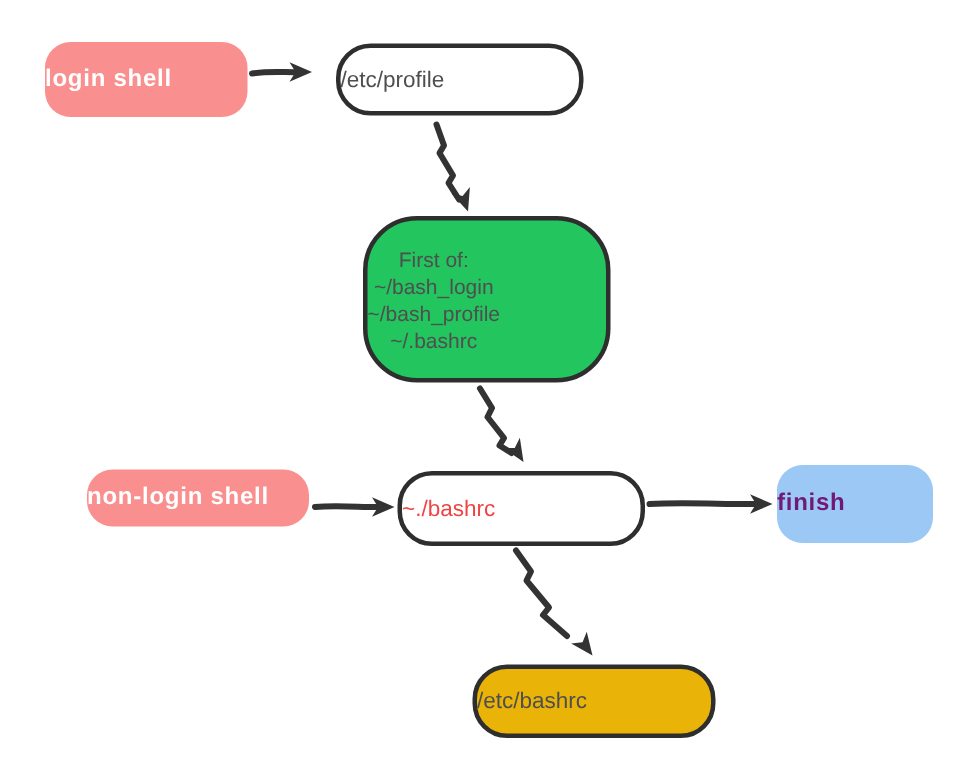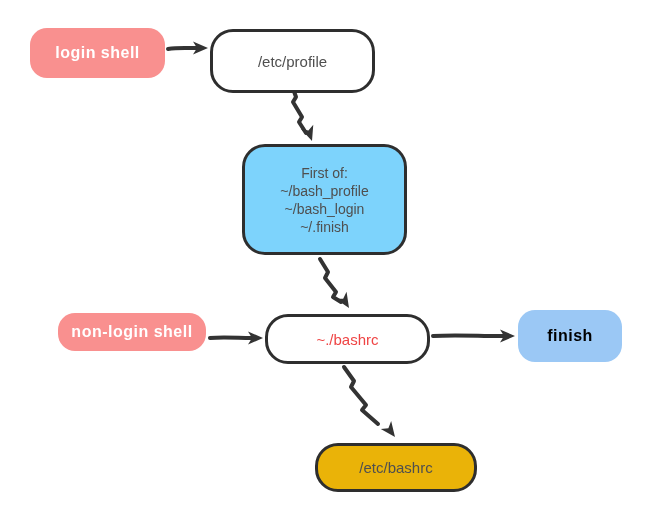--- a/index.html
+++ b/index.html
@@ -5,51 +5,51 @@
   html,body{margin:0;padding:0;background:#ffffff;}
   .canvas{
     position:relative;
     width:650px;height:522px;
     background:#ffffff;
     font-family:"Liberation Sans","DejaVu Sans",sans-serif;
     overflow:hidden;
   }
   .node{
     position:absolute;
-    display:flex;align-items:center;justify-content:center;
+    display:flex;align-items:center;justify-content:flex-start;
     text-align:center;
     box-sizing:border-box;
   }
   .node.start{
     background:var(--start-color,#F9908F);
     color:#ffffff;
     font-size:16px;
     font-weight:bold;
     letter-spacing:.5px;
     border-radius:17px;
   }
   .node.end{
     background:var(--end-color,#9BC8F5);
-    color:#000000;
+    color:#701a75;
     font-size:16px;
     font-weight:bold;
     letter-spacing:.5px;
     border-radius:17px;
   }
   .node.proc{
     background:#ffffff;
     border:3px solid #2e2e2e;
     color:#4f4f4f;
     font-size:15px;
     border-radius:23px;
   }
   .node.proc.big{border-radius:36px;}
   .proc-lines{line-height:18px;font-size:14px;}
   #node-login-shell   {left:30px;  top:28px;  width:135px; height:50px;}
-  #node-etc-profile   {left:210px; top:29px;  width:165px; height:64px;}
+  #node-etc-profile   {left:224px; top:29px;  width:165px; height:48px;}
   #node-first-of      {left:242px; top:144px; width:165px; height:111px;}
   #node-non-login     {left:58px;  top:313px; width:148px; height:38px;}
   #node-bashrc        {left:265px; top:314px; width:165px; height:50px;}
   #node-finish        {left:518px; top:310px; width:104px; height:52px;}
   #node-etc-bashrc    {left:315px; top:443px; width:162px; height:49px;}
   svg.arrows{position:absolute;left:0;top:0;width:650px;height:522px;pointer-events:none;}
   svg.arrows path.shaft{fill:none;stroke:#333333;stroke-width:4;stroke-linecap:round;stroke-linejoin:round;}
   svg.arrows path.head{fill:#333333;stroke:none;}
   .watermark{
     position:absolute;
@@ -103,26 +103,26 @@
   </svg>
 
   <div id="node-login-shell" class="node start" style="background: rgb(249, 144, 143);">
     <span>login shell</span>
   </div>
 
   <div id="node-etc-profile" class="node proc" style="border-color: rgb(46, 46, 46); color: rgb(79, 79, 79); background: rgb(255, 255, 255);">
     <span>/etc/profile</span>
   </div>
 
-  <div id="node-first-of" class="node proc big" style="border-color: rgb(46, 46, 46); color: rgb(79, 79, 79); background: #7dd3fc; border-radius: 23px;">
+  <div id="node-first-of" class="node proc big" style="border-color: rgb(46, 46, 46); color: rgb(79, 79, 79); background: #22c55e;">
     <div class="proc-lines">
       <div>First of:</div>
+      <div>~/bash_login</div>
       <div>~/bash_profile</div>
-      <div>~/bash_login</div>
-      <div>~/.finish</div>
+      <div>~/.bashrc</div>
     </div>
   </div>
 
   <div id="node-non-login" class="node start" style="background: rgb(249, 144, 143);">
     <span>non-login shell</span>
   </div>
 
   <div id="node-bashrc" class="node proc" style="border-color: rgb(46, 46, 46); color: #ef4444; background: rgb(255, 255, 255);">
     <span>~./bashrc</span>
   </div>

